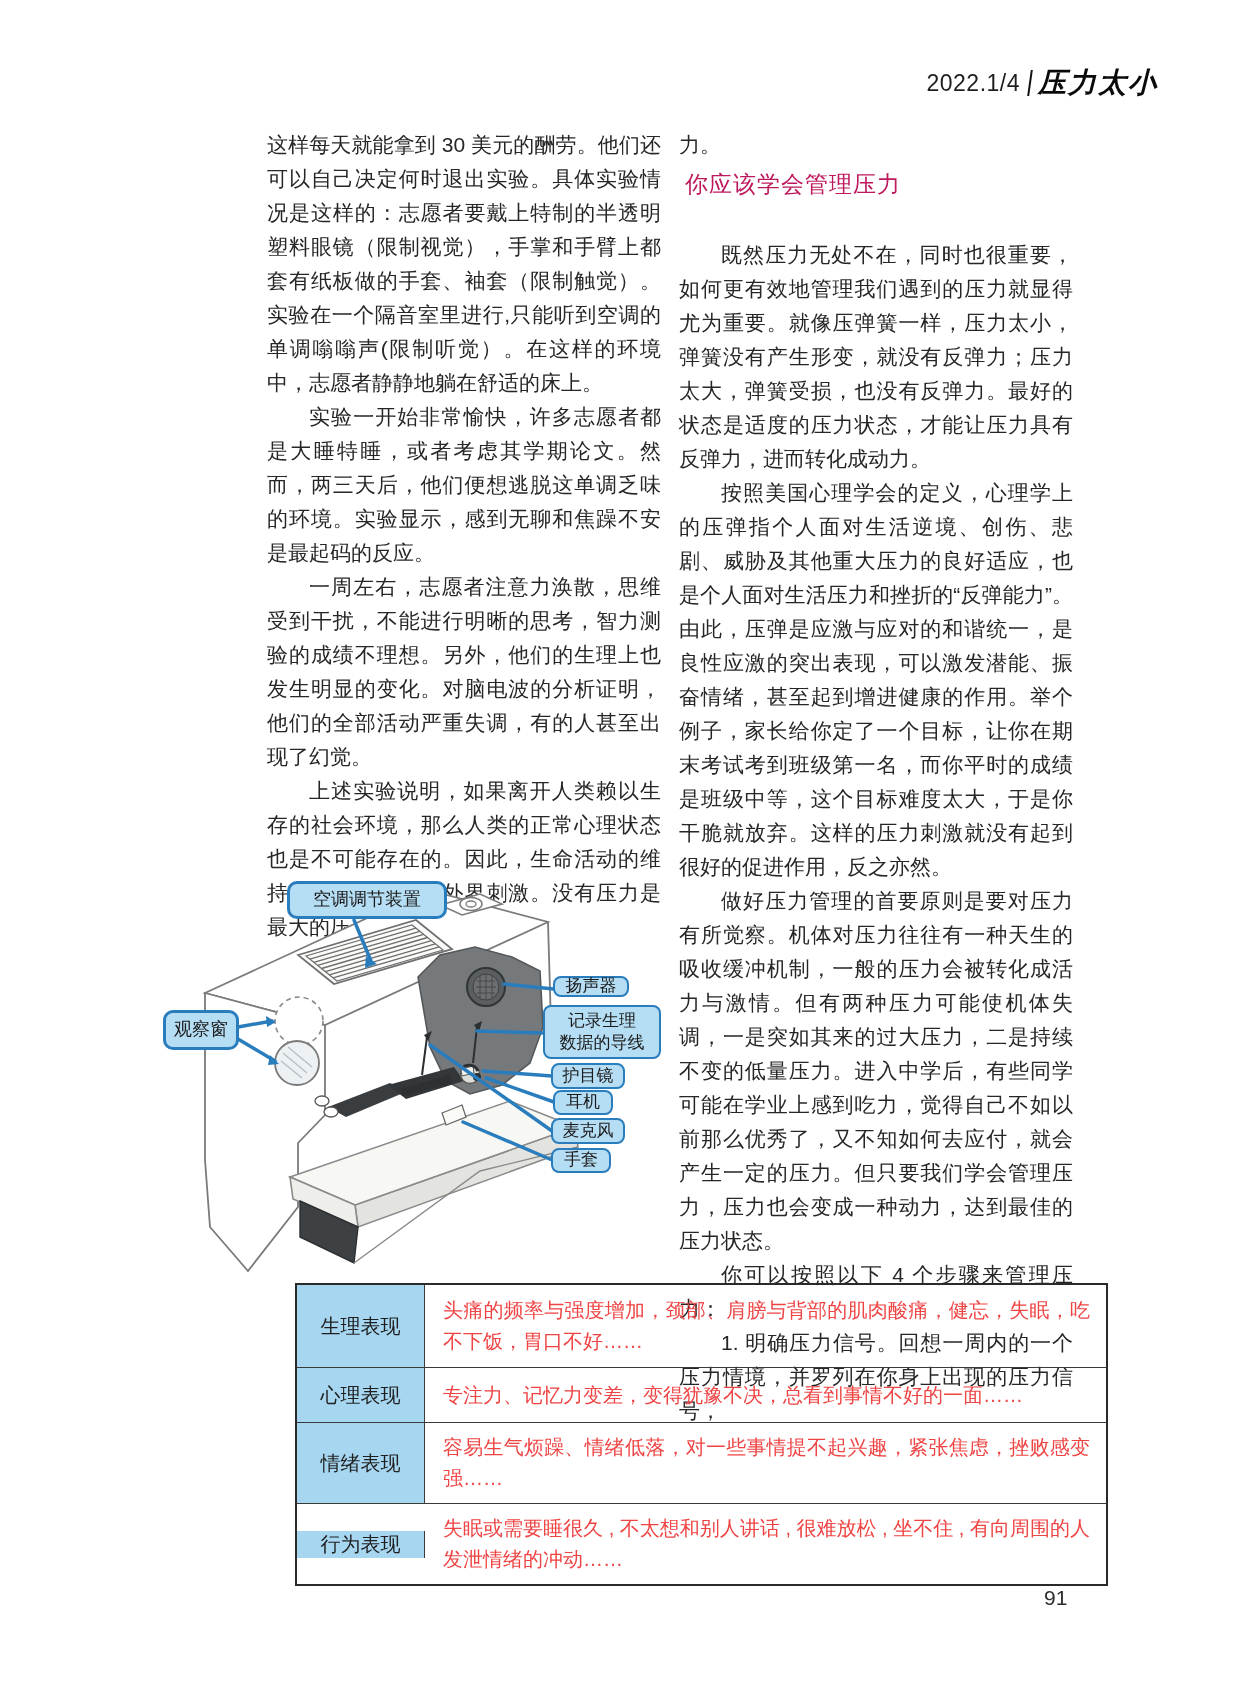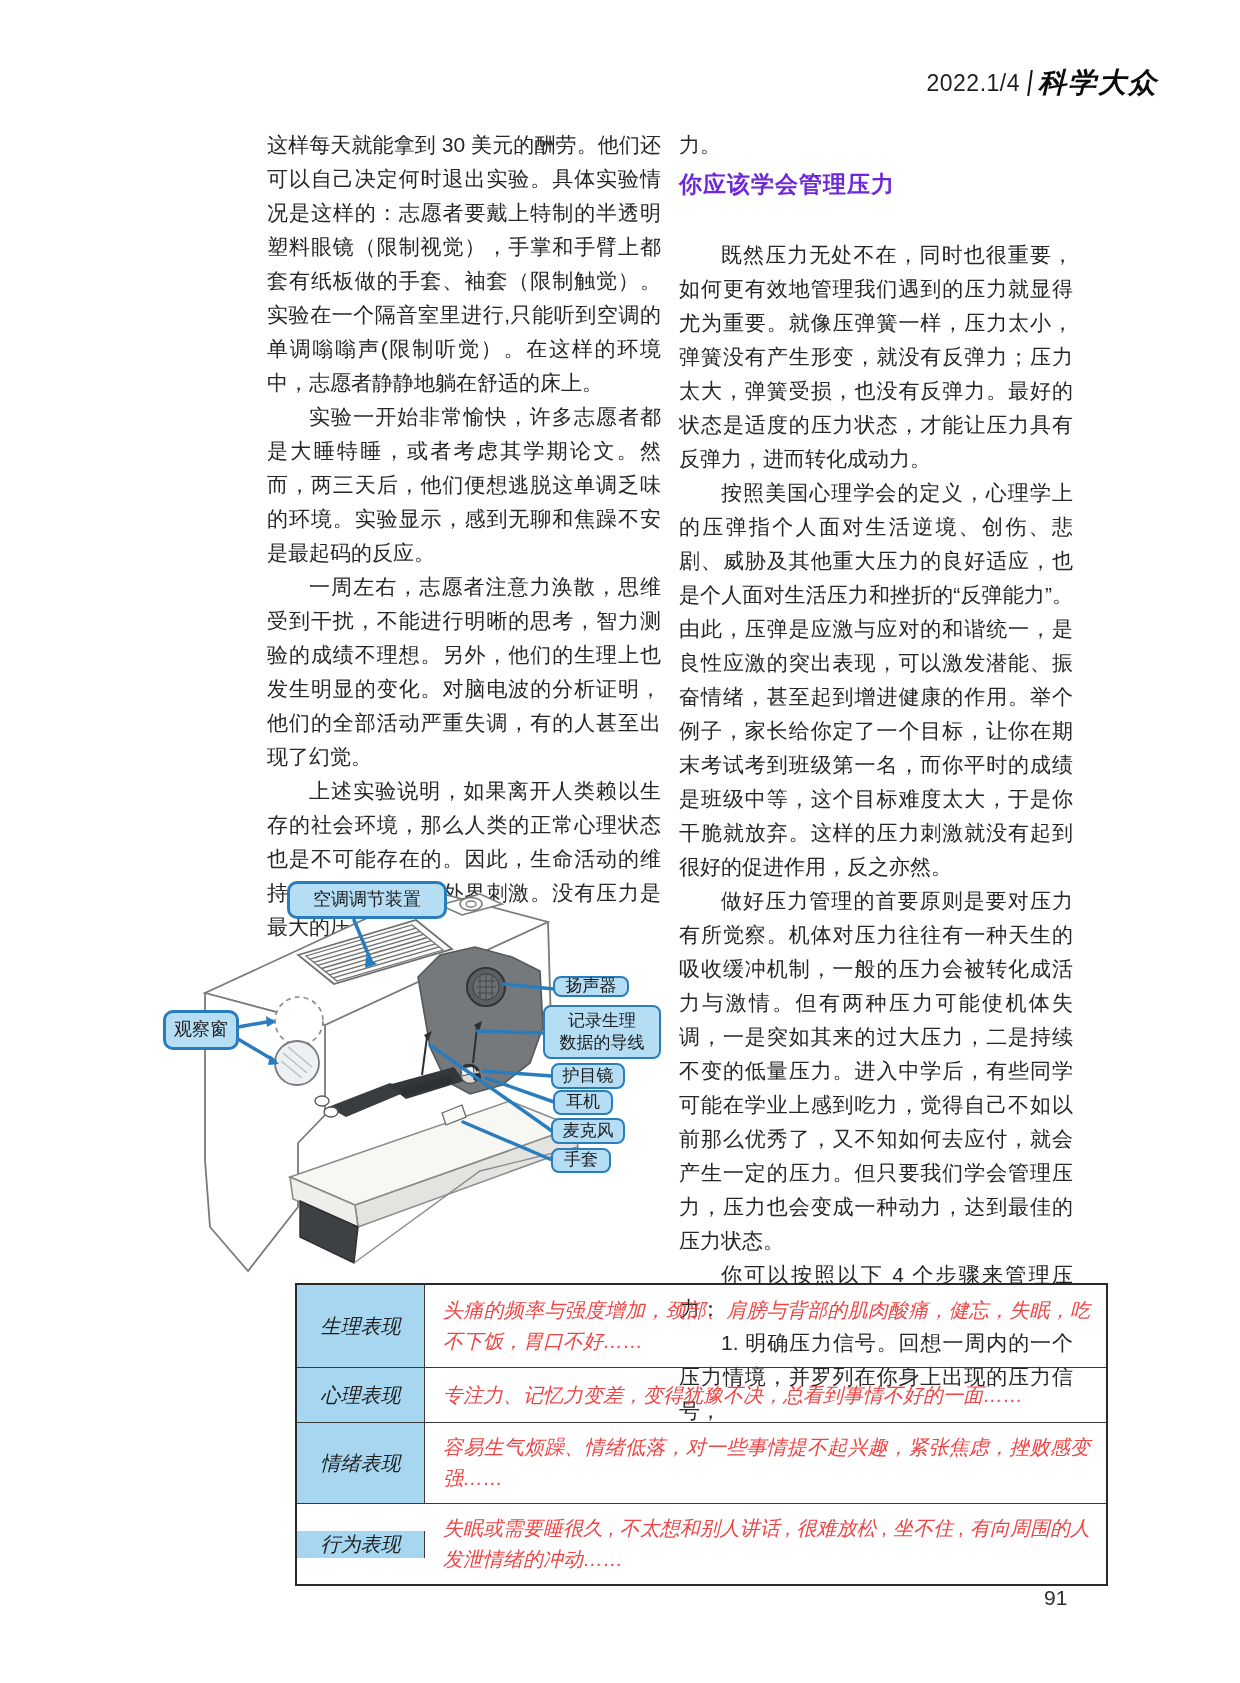--- a/index.html
+++ b/index.html
@@ -12,51 +12,51 @@
   .masthead { position:absolute; top:64px; right:82px; display:flex; align-items:center; }
   .masthead .issue { font-size:23px; color:#1e1e1e; letter-spacing:0.5px; }
   .masthead .bar { display:inline-block; width:2px; height:26px; background:#111; margin:0 7px 0 9px; transform:skewX(-8deg); }
   .masthead .mag { font-size:28px; font-weight:bold; font-style:italic; font-family:"DejaVu Serif", serif; color:#0a0a0a; letter-spacing:2px; }
   
   .col { position:absolute; top:128px; width:394px; font-size:21px; line-height:34px; text-align:justify; }
   .col-left  { left:267px; }
   .col-right { left:679px; }
   .col p { margin:0; }
   .col p.ind { text-indent:2em; }
-  .col h2 { margin:7px 0 39px 0; font-size:23px; line-height:30px; font-weight:bold; color:#6d28d9; letter-spacing:1px; }
+  .col h2 { margin:7px 0 39px 6px; font-size:23px; line-height:30px; font-weight:normal; color:#be185d; letter-spacing:1px; }
   
   .diagram { position:absolute; left:150px; top:875px; width:520px; height:400px; }
   .diagram svg { position:absolute; left:0; top:0; }
   .dlabel {
     position:absolute; box-sizing:border-box; background:#b5ddf4; border:2.5px solid #2a7dbd;
     border-radius:8px; color:#1b1b1b; font-size:17px; display:flex; align-items:center;
     justify-content:center; text-align:center; line-height:1.3;
   }
   .dlabel.big { border-width:3px; border-radius:10px; font-size:18px; }
   
   .sigtable { position:absolute; left:295px; top:1283px; width:813px; border:2px solid #2a2a2a; box-sizing:border-box; }
-  .sigtable .trow { display:flex; border-bottom:1px solid #3a3a3a;font-style:italic; }
+  .sigtable .trow { display:flex; border-bottom:1px solid #3a3a3a; }
   .sigtable .trow:last-child { border-bottom:none; }
   .sigtable .th {
     width:128px; flex:0 0 128px; background:#a6d6f0; display:flex; align-items:center;
     justify-content:center; font-size:20px; color:#1f1f1f; border-right:1px solid #3a3a3a; box-sizing:border-box;
   }
   .sigtable .td { flex:1; display:flex; align-items:center; padding:9px 16px 9px 18px; font-size:20px; line-height:31px; color:#ef4444; box-sizing:border-box; text-align:justify; }
   .r1 { min-height:82px; } .r2 { min-height:54px; } .r3 { min-height:52px; } .r4 { min-height:80px;align-items:center; }
   .pagenum { position:absolute; left:1044px; top:1586px; font-size:21px; color:#2e2e2e; }
 </style>
 </head>
 <body>
 
 <div class="page">
 
   <div class="masthead">
     <span class="issue">2022.1/4</span>
     <span class="bar"></span>
-    <span class="mag">科学大众</span>
+    <span class="mag">压力太小</span>
   </div>
 
   <div class="col col-left">
     <p>这样每天就能拿到 30 美元的酬劳。他们还可以自己决定何时退出实验。具体实验情况是这样的：志愿者要戴上特制的半透明塑料眼镜（限制视觉），手掌和手臂上都套有纸板做的手套、袖套（限制触觉）。实验在一个隔音室里进行,只能听到空调的单调嗡嗡声(限制听觉）。在这样的环境中，志愿者静静地躺在舒适的床上。</p>
     <p class="ind">实验一开始非常愉快，许多志愿者都是大睡特睡，或者考虑其学期论文。然而，两三天后，他们便想逃脱这单调乏味的环境。实验显示，感到无聊和焦躁不安是最起码的反应。</p>
     <p class="ind">一周左右，志愿者注意力涣散，思维受到干扰，不能进行明晰的思考，智力测验的成绩不理想。另外，他们的生理上也发生明显的变化。对脑电波的分析证明，他们的全部活动严重失调，有的人甚至出现了幻觉。</p>
     <p class="ind">上述实验说明，如果离开人类赖以生存的社会环境，那么人类的正常心理状态也是不可能存在的。因此，生命活动的维持需要一定水平的外界刺激。没有压力是最大的压</p>
   </div>
 
   <div class="col col-right">

